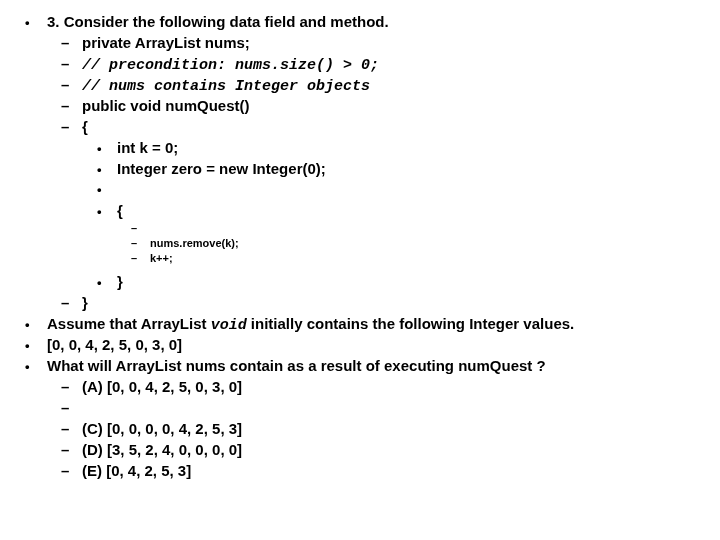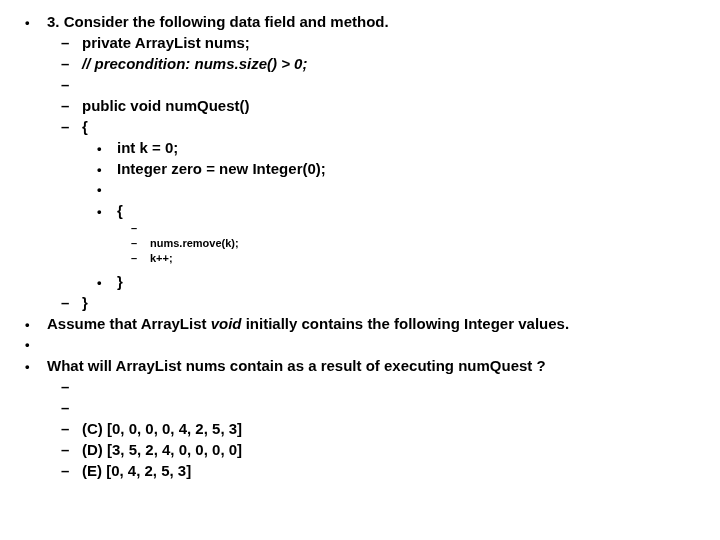--- a/index.html
+++ b/index.html
@@ -77,46 +77,47 @@
     line-height: 15px;
     font-size: 11px;
     padding-left: 131px;
   }
   .lvl4 > .marker {
     width: 19px;
     font-size: 11px;
   }
   .ital {
     font-style: italic;
+    font-family: Liberation Mono, monospace;
   }
   .spacer-4 { height: 5px; }
 </style>
 </head>
 <body>
 
 <div id="slide">
   <div class="outline" id="outline">
       <div class="row lvl1"><span class="marker">•</span><span class="body">3. Consider the following data field and method.</span></div>
       <div class="row lvl2"><span class="marker">–</span><span class="body">private ArrayList nums;</span></div>
       <div class="row lvl2"><span class="marker">–</span><span class="body ital">// precondition: nums.size() &gt; 0;</span></div>
-      <div class="row lvl2"><span class="marker">–</span></div>
+      <div class="row lvl2"><span class="marker">–</span><span class="body ital">// nums contains Integer objects</span></div>
       <div class="row lvl2"><span class="marker">–</span><span class="body">public void numQuest()</span></div>
       <div class="row lvl2"><span class="marker">–</span><span class="body">{</span></div>
       <div class="row lvl3"><span class="marker">•</span><span class="body">int k = 0;</span></div>
       <div class="row lvl3"><span class="marker">•</span><span class="body">Integer zero = new Integer(0);</span></div>
       <div class="row lvl3"><span class="marker">•</span></div>
       <div class="row lvl3"><span class="marker">•</span><span class="body">{</span></div>
       <div class="row lvl4"><span class="marker">–</span></div>
       <div class="row lvl4"><span class="marker">–</span><span class="body">nums.remove(k);</span></div>
       <div class="row lvl4"><span class="marker">–</span><span class="body">k++;</span></div>
       <div class="spacer-4"></div>
       <div class="row lvl3"><span class="marker">•</span><span class="body">}</span></div>
       <div class="row lvl2"><span class="marker">–</span><span class="body">}</span></div>
       <div class="row lvl1"><span class="marker">•</span><span class="body"><span>Assume that ArrayList </span><span class="ital">void</span><span> initially contains the following Integer values.</span></span></div>
-      <div class="row lvl1"><span class="marker">•</span></div>
+      <div class="row lvl1"><span class="marker">•</span><span class="body">[0, 0, 4, 2, 5, 0, 3, 0]</span></div>
       <div class="row lvl1"><span class="marker">•</span><span class="body">What will ArrayList nums contain as a result of executing numQuest ?</span></div>
-      <div class="row lvl2"><span class="marker">–</span></div>
+      <div class="row lvl2"><span class="marker">–</span><span class="body">(A) [0, 0, 4, 2, 5, 0, 3, 0]</span></div>
       <div class="row lvl2"><span class="marker">–</span></div>
       <div class="row lvl2"><span class="marker">–</span><span class="body">(C) [0, 0, 0, 0, 4, 2, 5, 3]</span></div>
       <div class="row lvl2"><span class="marker">–</span><span class="body">(D) [3, 5, 2, 4, 0, 0, 0, 0]</span></div>
       <div class="row lvl2"><span class="marker">–</span><span class="body">(E) [0, 4, 2, 5, 3]</span></div>
     </div>
 </div>
 
 </body></html>

